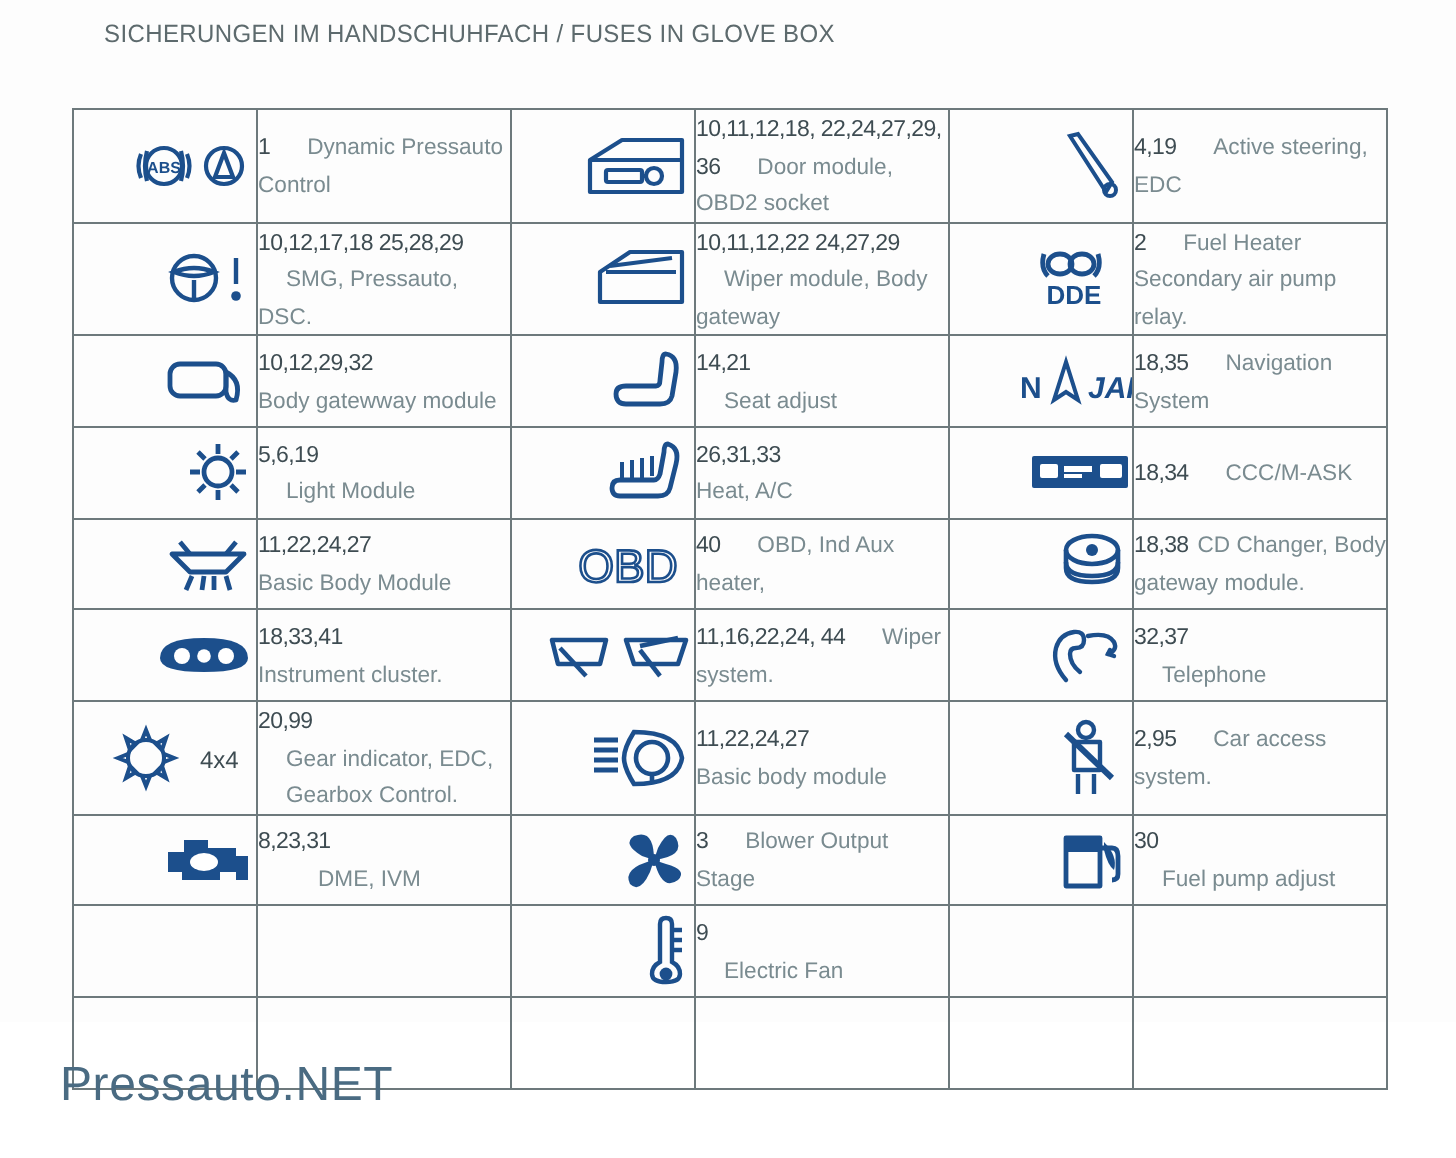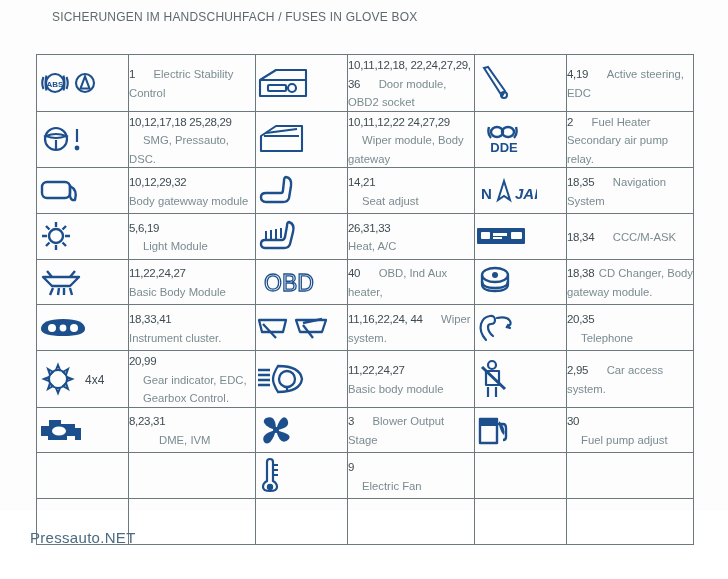--- a/index.html
+++ b/index.html
@@ -36,21 +36,21 @@
   #fuse-table td {
     border: 1px solid #6d797c;
     padding: 0;
     height: 45.7px;
     vertical-align: middle;
     overflow: hidden;
   }
   .col-icon { width: 92px; }
   .col-text { width: 127px; }
   .icon-cell {
-    text-align: left;
+    text-align: right;
     line-height: 0;
   }
   .icon-cell svg { display: inline-block; vertical-align: middle; }
   .txt-cell { padding: 2px 3px 2px 5px; }
   .fuse-nums {
     color: #3e4c52;
     font-size: 11.5px;
     letter-spacing: -0.3px;
     line-height: 1.12;
     display: inline;
@@ -59,21 +59,21 @@
     color: #7a8b90;
     font-size: 11.3px;
     line-height: 1.14;
     display: inline;
   }
   .pair { display: block; line-height: 1.16; }
   .indent { padding-left: 14px; }
   #watermark {
     position: absolute;
     left: 30px; top: 529px;
-    font-size: 15px;
+    font-size: 24px;
     color: #4a6b82;
     letter-spacing: 0.3px;
   }
 </style>
 </head>
 <body>
 
 <div id="page">
 
   <div id="doc-title">SICHERUNGEN IM HANDSCHUHFACH / FUSES IN GLOVE BOX</div>
@@ -89,21 +89,21 @@
               <path d="M6.5 9 Q4 15 6.5 21 M29.5 9 Q32 15 29.5 21"></path>
               <path d="M9.5 7.5 Q7.5 15 9.5 22.5 M26.5 7.5 Q28.5 15 26.5 22.5"></path>
               <circle cx="48" cy="15" r="9"></circle>
               <path d="M48 8.5 L43.5 20.5 L52.5 20.5 Z"></path>
             </g>
             <text x="18" y="18.5" font-family="Liberation Sans, sans-serif" font-size="8" font-weight="bold" fill="#1c4f8c" text-anchor="middle">ABS</text>
           </svg>
         </td>
         <td class="col-text txt-cell">
           <span class="pair"><span class="fuse-nums">1</span>
-          <span class="fuse-desc indent">Electric Stability Control</span></span>
+          <span class="fuse-desc indent">Dynamic Pressauto Control</span></span>
         </td>
         <td class="col-icon icon-cell">
           <svg width="56" height="34" viewBox="0 0 56 34">
             <g fill="none" stroke="#1c4f8c" stroke-width="2.1" stroke-linejoin="round">
               <path d="M4 30 L4 14 L20 4 L50 4 L50 30 Z"></path>
               <path d="M4 14 L50 14"></path>
               <rect x="12" y="19" width="18" height="6" rx="1"></rect>
               <circle cx="36" cy="22" r="4"></circle>
               <path d="M30 22 L32 22"></path>
             </g>
@@ -326,21 +326,21 @@
         <td class="col-icon icon-cell">
           <svg width="44" height="32" viewBox="0 0 44 32">
             <g fill="none" stroke="#1c4f8c" stroke-width="2.2" stroke-linecap="round">
               <path d="M11 28 Q4 20 6 12 Q8 5 15 4 Q20 3.5 20 8 Q20 12 16 12 Q13 12 13 15 Q13 20 18 24"></path>
               <path d="M22 6 Q32 4 35 9 Q37 13 32 15"></path>
               <path d="M33 13 L32 15 L35 16"></path>
             </g>
           </svg>
         </td>
         <td class="col-text txt-cell">
-          <span class="pair"><span class="fuse-nums">20,35</span></span>
+          <span class="pair"><span class="fuse-nums">32,37</span></span>
           <span class="pair indent"><span class="fuse-desc">Telephone</span></span>
         </td>
       </tr>
 
       <tr>
         <td class="col-icon icon-cell">
           <svg width="76" height="36" viewBox="0 0 76 36">
             <g fill="none" stroke="#1c4f8c" stroke-width="2">
               <circle cx="21" cy="18" r="9"></circle>
               <path d="M21 4 L23 9 L19 9 Z M21 32 L19 27 L23 27 Z

